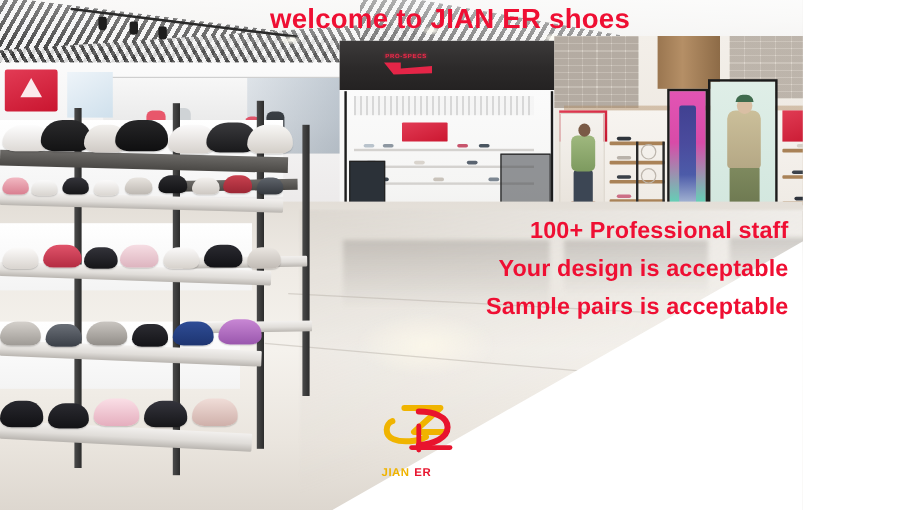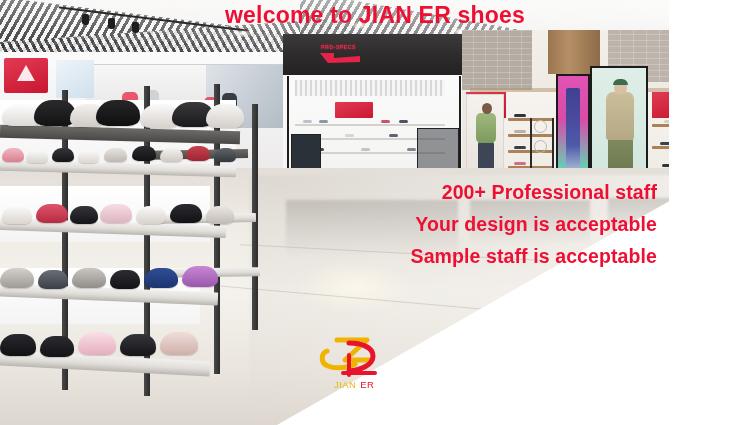--- a/index.html
+++ b/index.html
@@ -305,24 +305,23 @@
     font-size:19.5px; font-weight:700; color:#ef0f33;
     line-height:32px; white-space:nowrap; letter-spacing:.1px;
   }
 
   
   .logo {
     position:absolute; left:315px; top:337px; width:84px; height:62px;
   }
   .logo svg { display:block; }
   .logo-words {
-    position:absolute; left:3px; top:42px; width:80px;
-    font-size:9.5px; font-weight:400; letter-spacing:.4px;
+    position:absolute; left:3px; top:52px; width:80px;
+    font-size:9.5px; font-weight:700; letter-spacing:.4px;
     white-space:nowrap;
-    margin-left:16px;
   }
   .lw-jian { color:#f0b400; }
   .lw-er   { color:#e8142e; margin-left:4px; }
 </style>
 </head>
 <body>
 
 <div id="banner">
 
   <div class="photo">
@@ -525,23 +524,23 @@
     <div class="shoe" style="left:120px; top:334px; width:36px; height:22px; background:linear-gradient(180deg,#34343c,#161619);"></div>
     <div class="shoe" style="left:160px; top:332px; width:38px; height:23px; background:linear-gradient(180deg,#f0ddd8,#cfb0aa);"></div>
 
   </div>
 
   <div class="white-wedge"></div>
 
   <div class="headline">welcome to JIAN ER shoes</div>
 
   <div class="feature-list">
-    <div class="feature-item">200+ Professional staff</div>
+    <div class="feature-item">100+ Professional staff</div>
     <div class="feature-item">Your design is acceptable</div>
-    <div class="feature-item">Sample staff is acceptable</div>
+    <div class="feature-item">Sample pairs is acceptable</div>
   </div>
 
   <div class="logo">
     <svg width="84" height="46" viewBox="0 0 84 46">
 
       <path d="M12,14 C6,16 5,26 13,29 C20,32 33,31 40,27" fill="none" stroke="#f0b400" stroke-width="5" stroke-linecap="round"></path>
       <path d="M22,3 L52,3 L30,23 L56,23" fill="none" stroke="#f0b400" stroke-width="5" stroke-linejoin="round" stroke-linecap="round"></path>
 
       <path d="M34,6 C46,6 58,10 58,19 C58,28 46,33 34,34" fill="none" stroke="#e8142e" stroke-width="5" stroke-linecap="round"></path>
       <path d="M28,36 L60,36" fill="none" stroke="#e8142e" stroke-width="4" stroke-linecap="round"></path>

